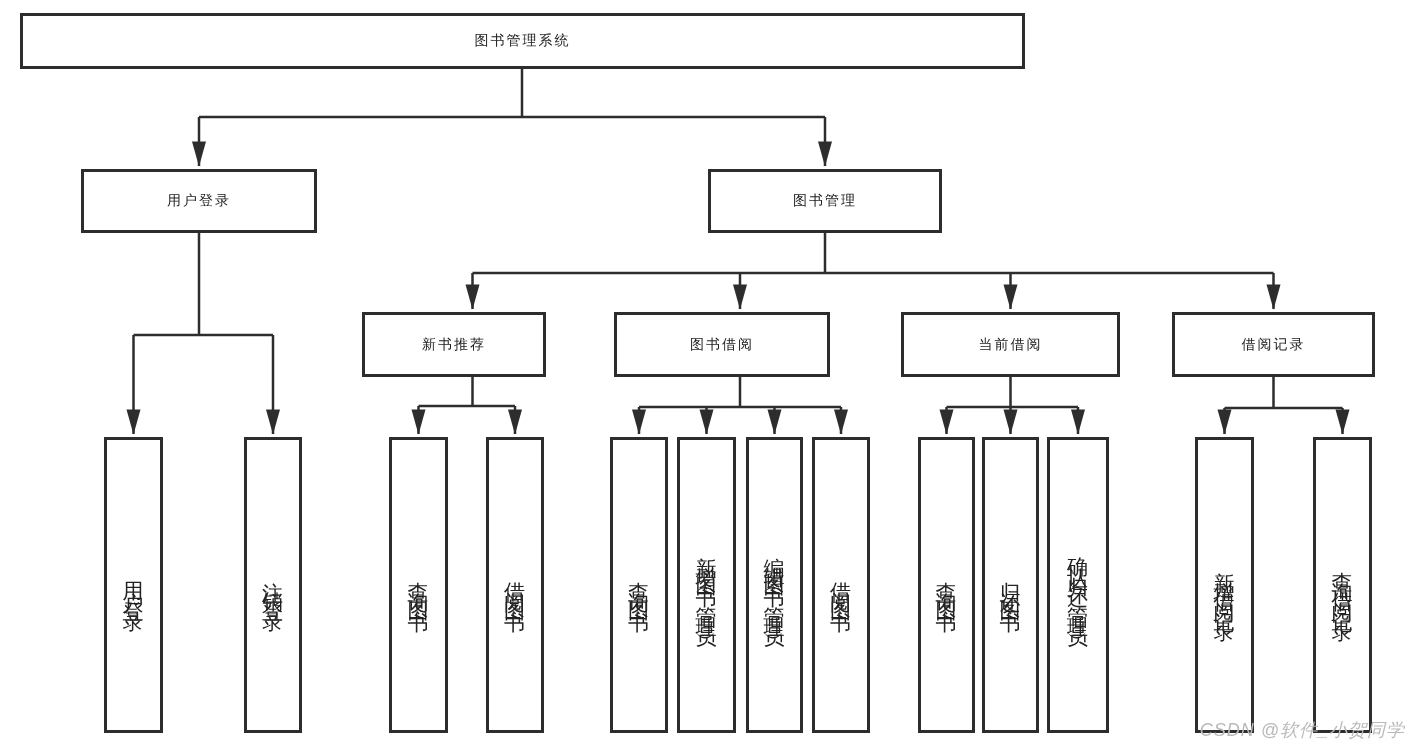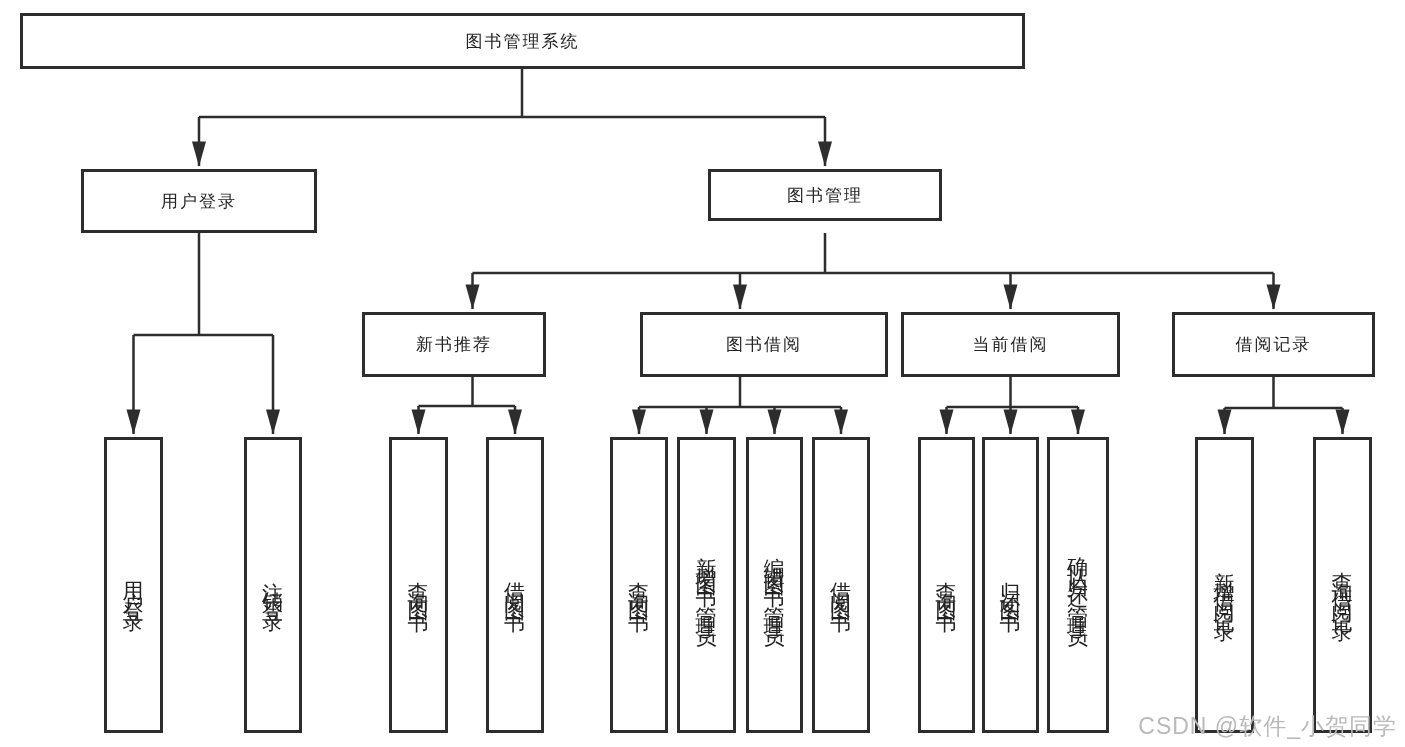--- a/index.html
+++ b/index.html
@@ -24,40 +24,41 @@
     position: absolute;
     box-sizing: border-box;
     background: #ffffff;
     border: 3px solid #2d2d2d;
     display: flex;
     align-items: center;
     justify-content: center;
     color: #222222;
   }
   .node .lbl {
-    font-size: 17px;
+    font-size: 14px;
     letter-spacing: 2px;
     white-space: nowrap;
   }
   .node .vlbl {
     writing-mode: vertical-lr;
     text-orientation: mixed;
     font-size: 21px;
     line-height: 1;
     letter-spacing: 10px;
     white-space: nowrap;
   }
   #watermark {
     position: absolute;
-    right: 8px;
+    right: 0;
     bottom: 5px;
-    font-size: 23px;
+    font-size: 18px;
     color: #b9b9b9;
     letter-spacing: 1px;
     white-space: nowrap;
+    font-style: italic;
   }
 </style>
 </head>
 <body>
 
 <div id="canvas">
 
   <svg id="wires" viewBox="0 0 1405 747" xmlns="http://www.w3.org/2000/svg" aria-hidden="true">
     <defs>
       <marker id="arw" markerUnits="userSpaceOnUse" markerWidth="26" markerHeight="15" viewBox="0 0 26 15" refX="25" refY="7.5" orient="auto">
@@ -102,28 +103,28 @@
     </g>
   </svg>
 
   <div class="node" style="left:20px;top:13px;width:1005px;height:56px">
     <span class="lbl">图书管理系统</span>
   </div>
 
   <div class="node" style="left:81px;top:169px;width:236px;height:64px">
     <span class="lbl">用户登录</span>
   </div>
-  <div class="node" style="left:708px;top:169px;width:234px;height:52px">
+  <div class="node" style="left:708px;top:169px;width:234px;height:64px">
     <span class="lbl">图书管理</span>
   </div>
 
   <div class="node" style="left:362px;top:312px;width:184px;height:65px">
     <span class="lbl">新书推荐</span>
   </div>
-  <div class="node" style="left:640px;top:312px;width:248px;height:65px">
+  <div class="node" style="left:614px;top:312px;width:216px;height:65px">
     <span class="lbl">图书借阅</span>
   </div>
   <div class="node" style="left:1172px;top:312px;width:203px;height:65px">
     <span class="lbl">借阅记录</span>
   </div>
   <div class="node" style="left:901px;top:312px;width:219px;height:65px">
     <span class="lbl">当前借阅</span>
   </div>
 
   <div class="node" style="left:104px;top:437px;width:59px;height:296px">

